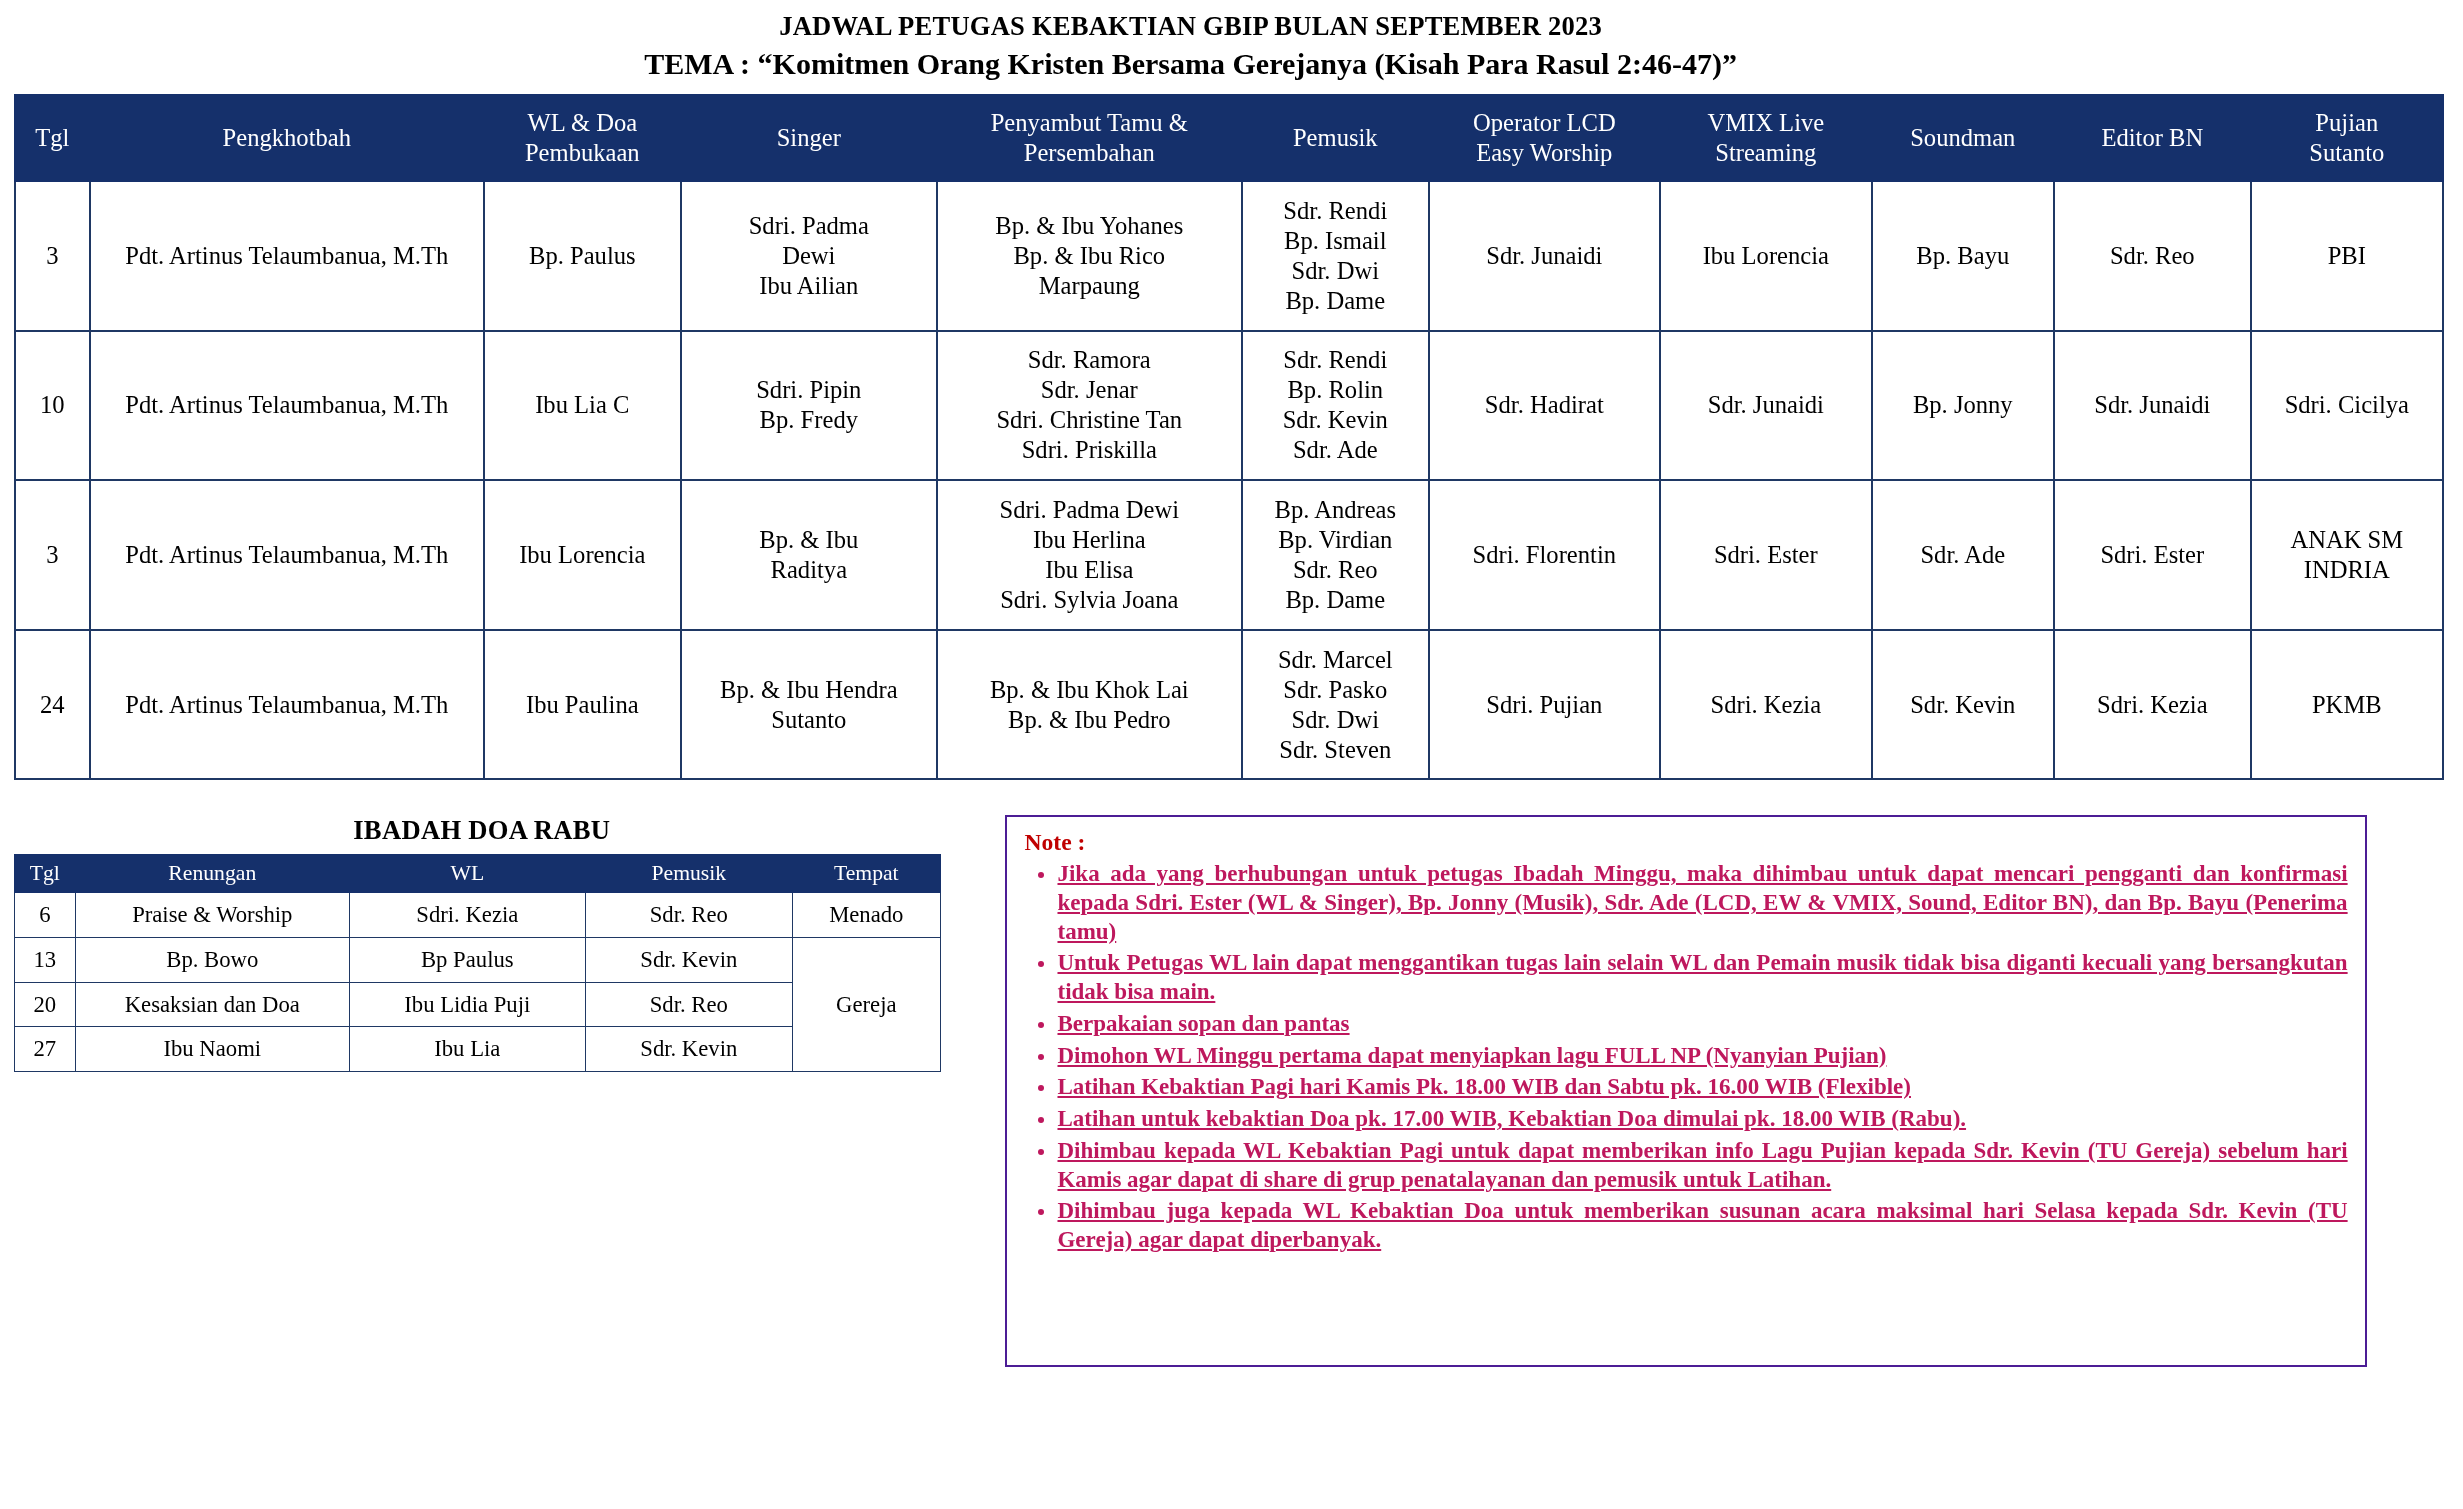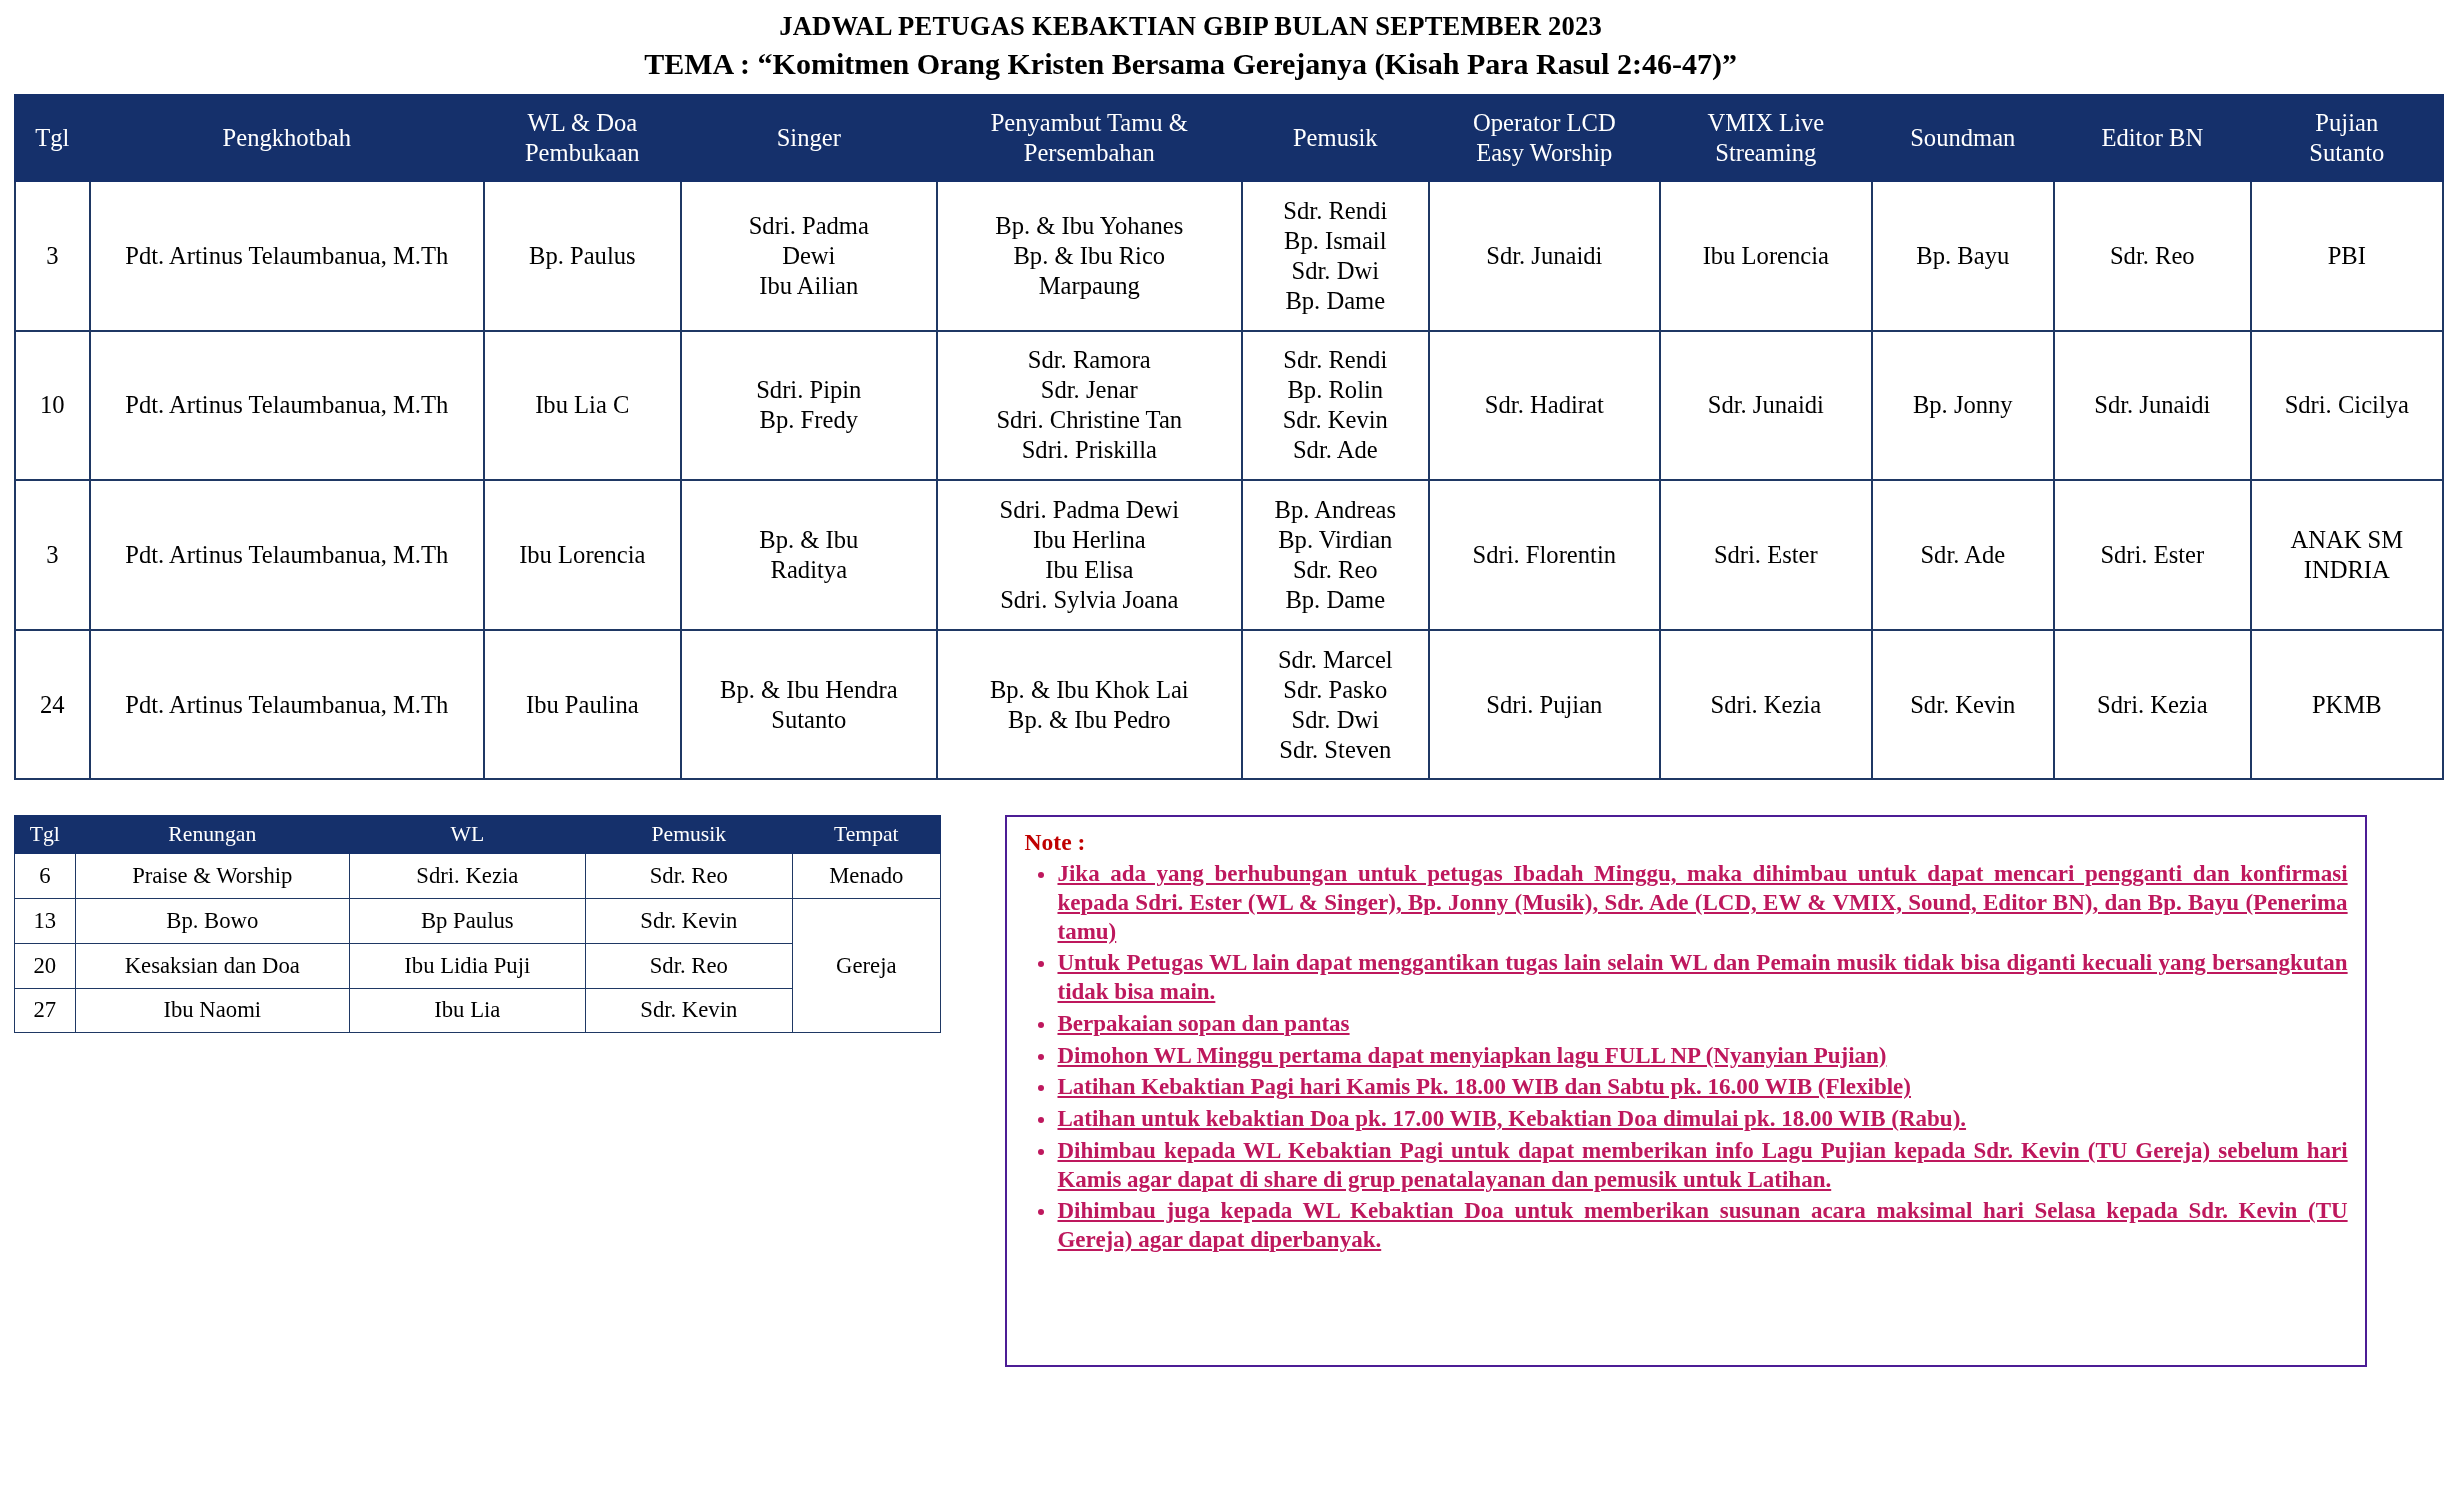--- a/index.html
+++ b/index.html
@@ -376,20 +376,21 @@
         <td class="cell-lines">
           <div>PKMB</div>
         </td>
       </tr>
     </tbody>
   </table>
 
   <div class="lower">
 
     <div class="left-col">
+      <div class="rabu-title">IBADAH DOA RABU</div>
       <table class="rabu">
         <colgroup>
           <col class="rabu-c1">
             <col class="rabu-c2">
             <col class="rabu-c3">
             <col class="rabu-c4">
             <col class="rabu-c5">
         </colgroup>
         <thead>
           <tr>

